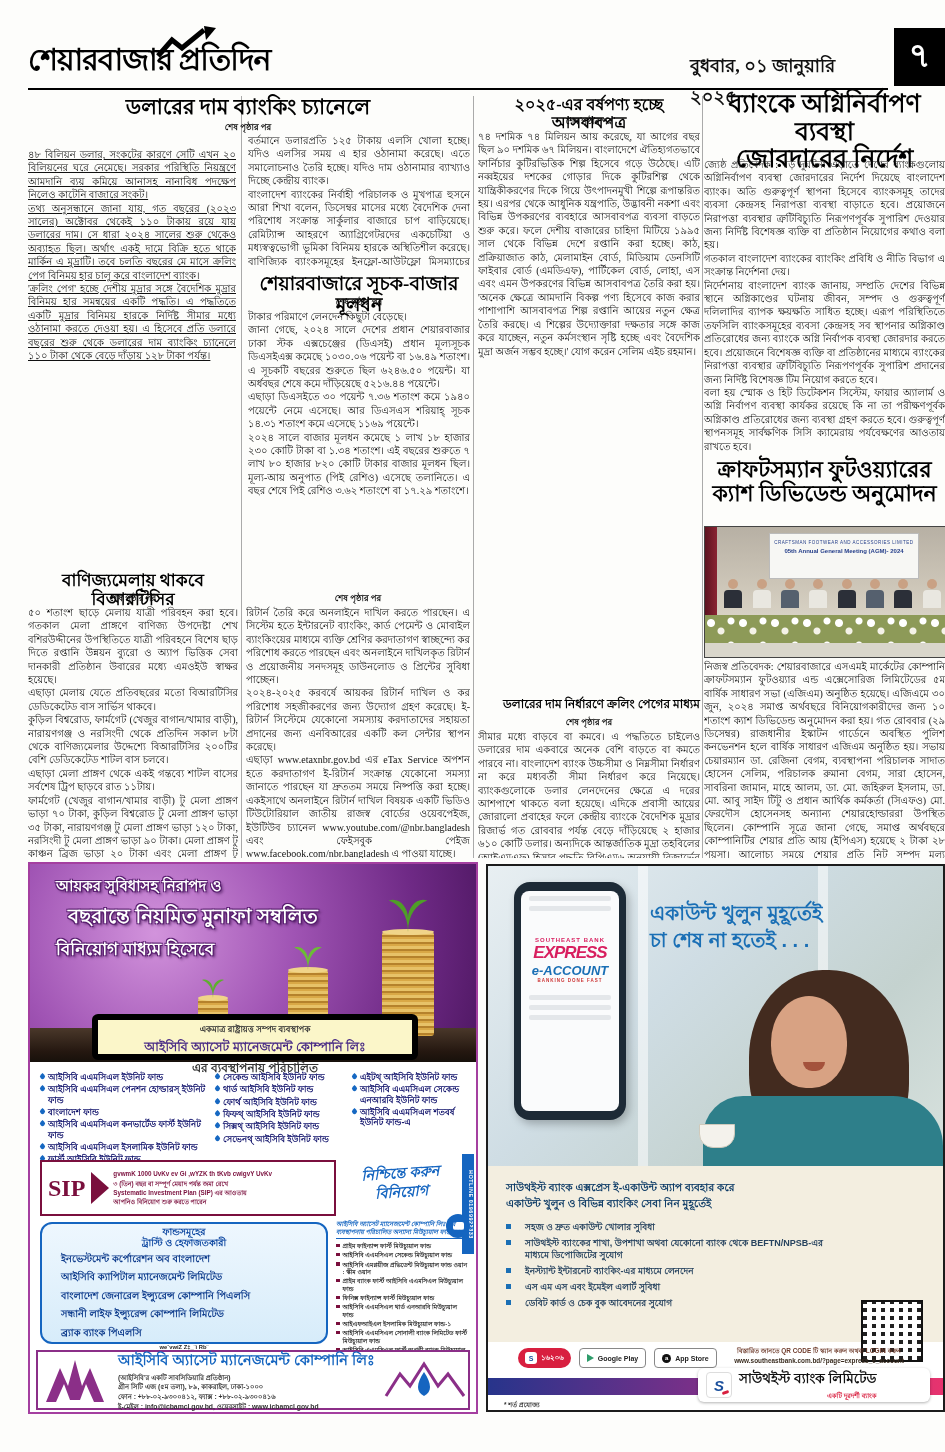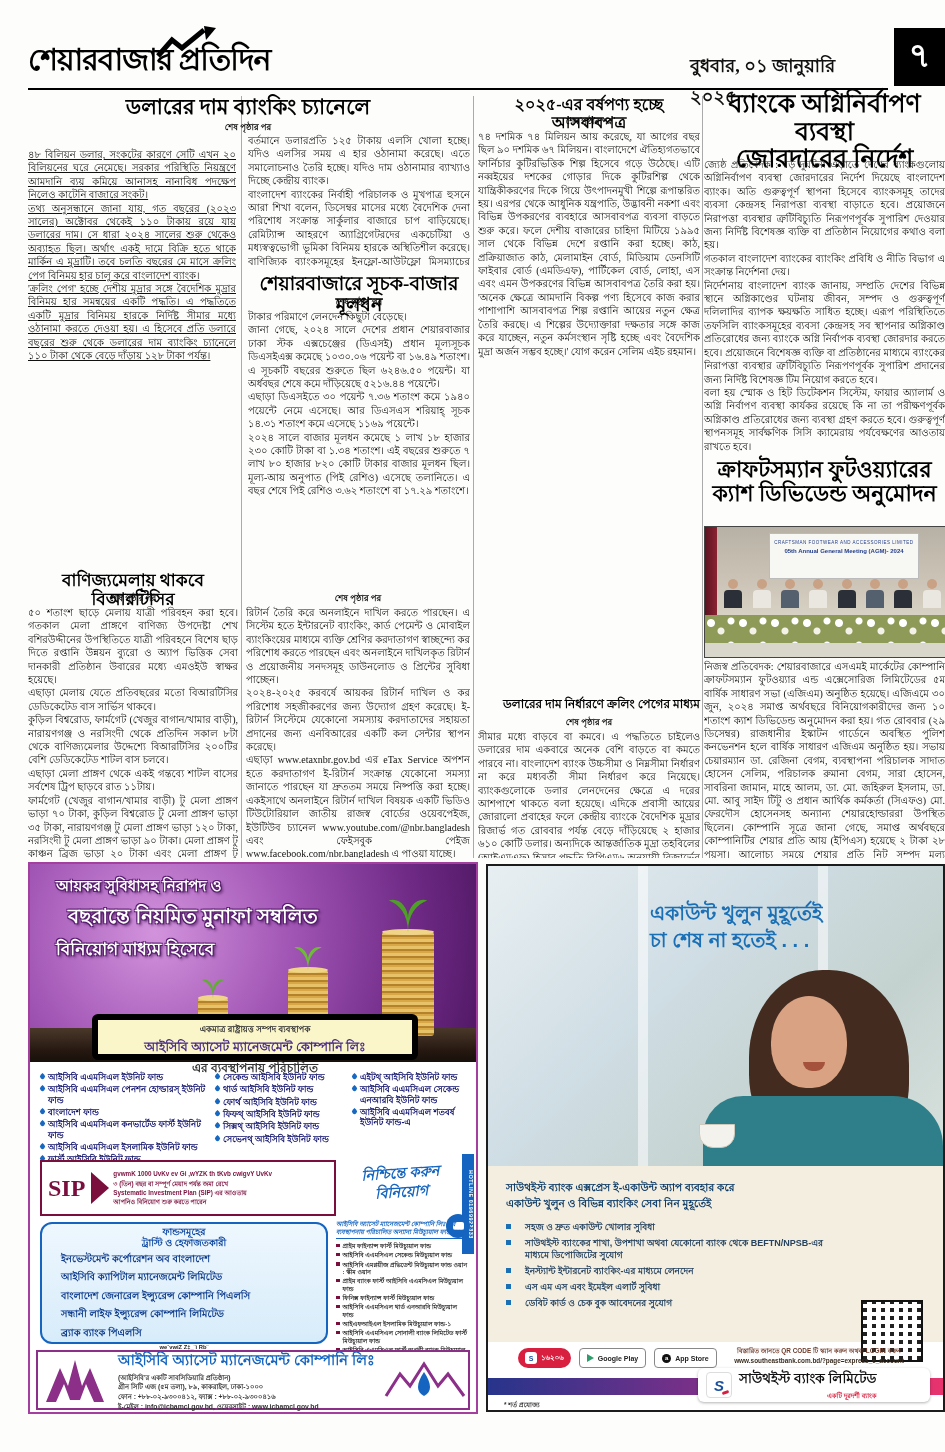--- a/index.html
+++ b/index.html
@@ -474,20 +474,33 @@
         <polyline points="2,40 16,18 26,30 40,8 54,30 64,18 80,40" fill="none" stroke="#8b2f88" stroke-width="3"></polyline>
         <path d="M40 16 C48 28 48 36 40 40 C32 36 32 28 40 16Z" fill="#1565c0"></path>
       </svg>
     </div>
   </div>
 
   <div class="seb">
     <div class="seb-photo">
       <div class="mull" style="left:150px;"></div>
       <div class="mull" style="left:330px;"></div>
+      <div class="phone">
+        <div class="scr">
+          <div class="faint"></div>
+            <div class="faint"></div>
+          <div class="sbrand">SOUTHEAST BANK</div>
+          <div class="express">EXPRESS</div>
+          <div class="eacct">e-ACCOUNT</div>
+          <div class="ptag">BANKING DONE FAST</div>
+          <div class="faint" style="margin-top:12px;"></div>
+            <div class="faint"></div>
+            <div class="faint"></div>
+        </div>
+      </div>
       <div class="seb-head" style="white-space:pre-line;">একাউন্ট খুলুন মুহূর্তেই
 চা শেষ না হতেই . . .</div>
       <div class="woman">
         <div class="hair"></div>
         <div class="face"></div>
         <div class="smile"></div>
         <div class="top"></div>
         <div class="cup"></div>
       </div>
     </div>

